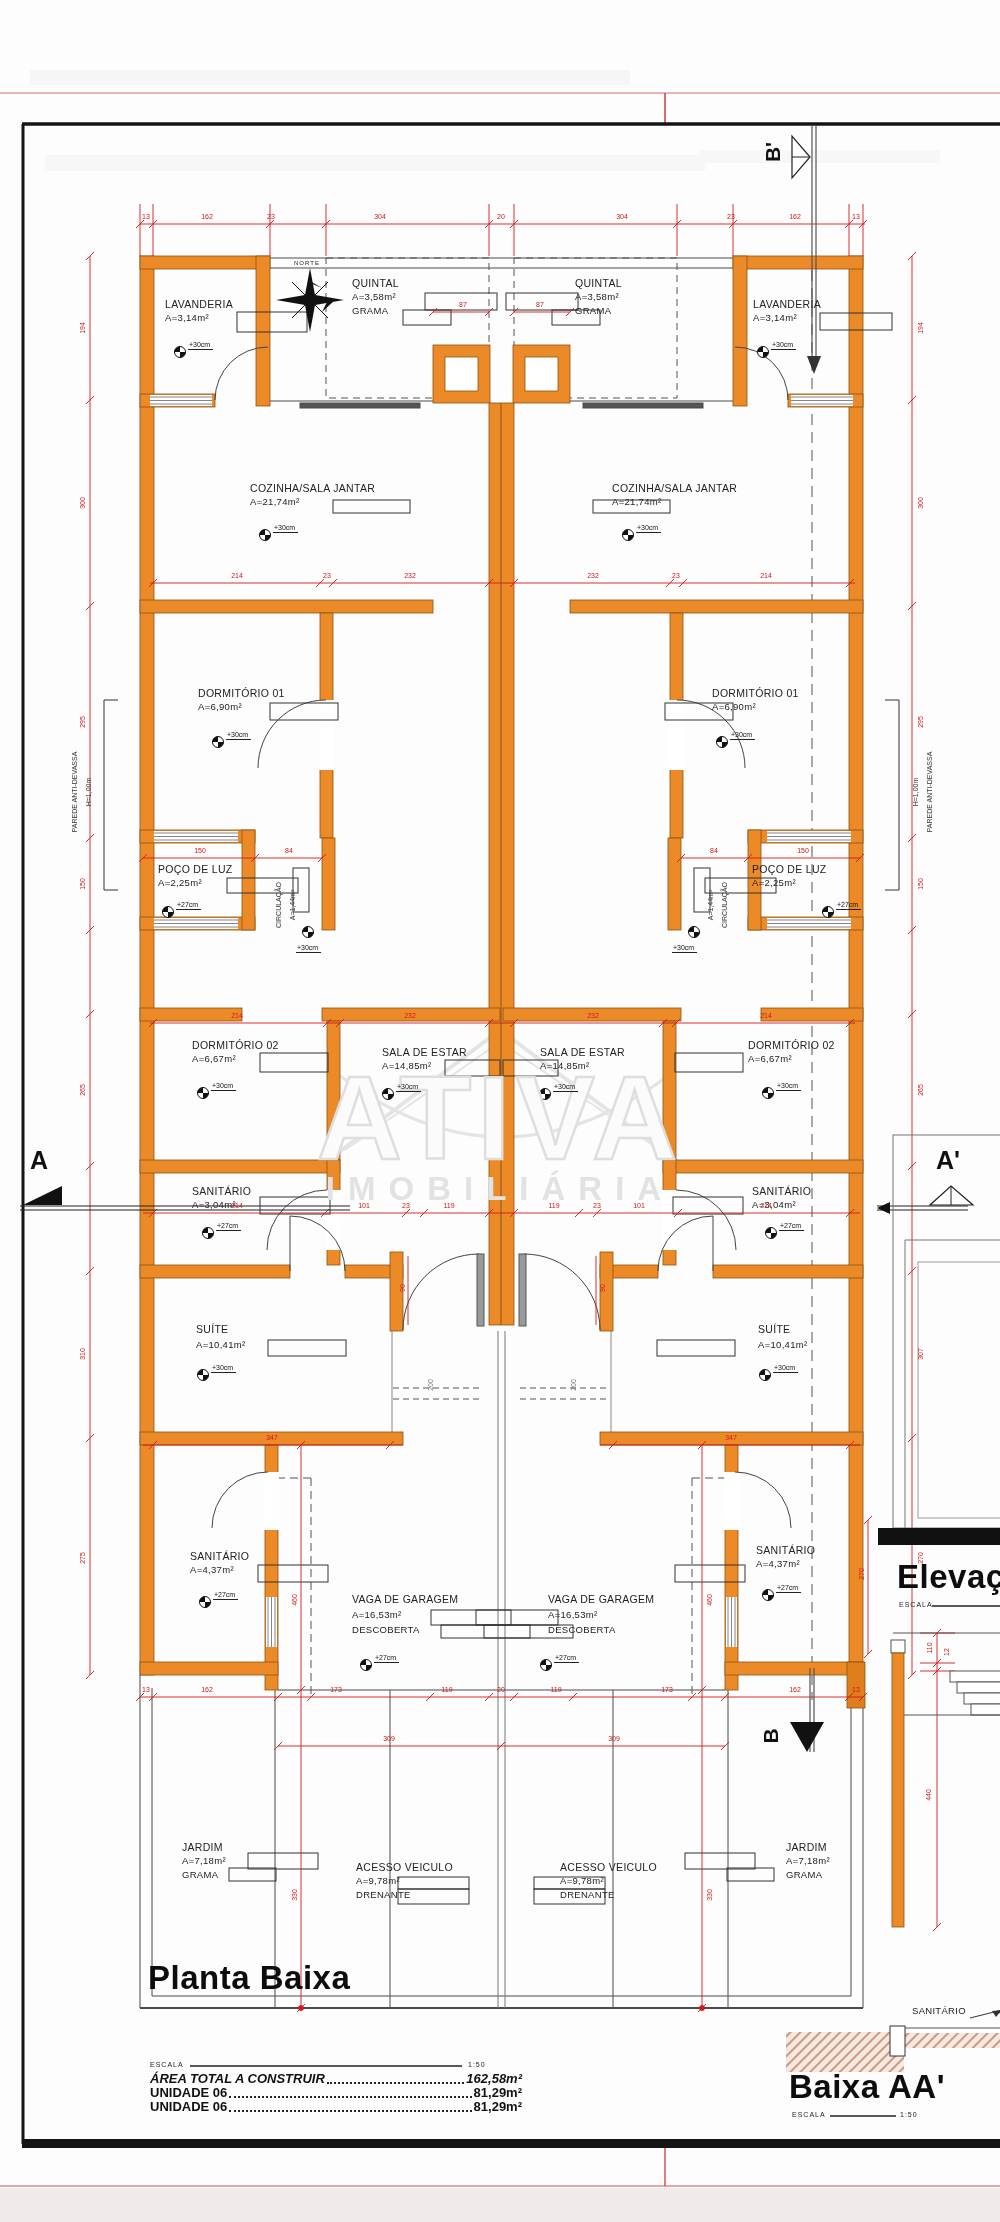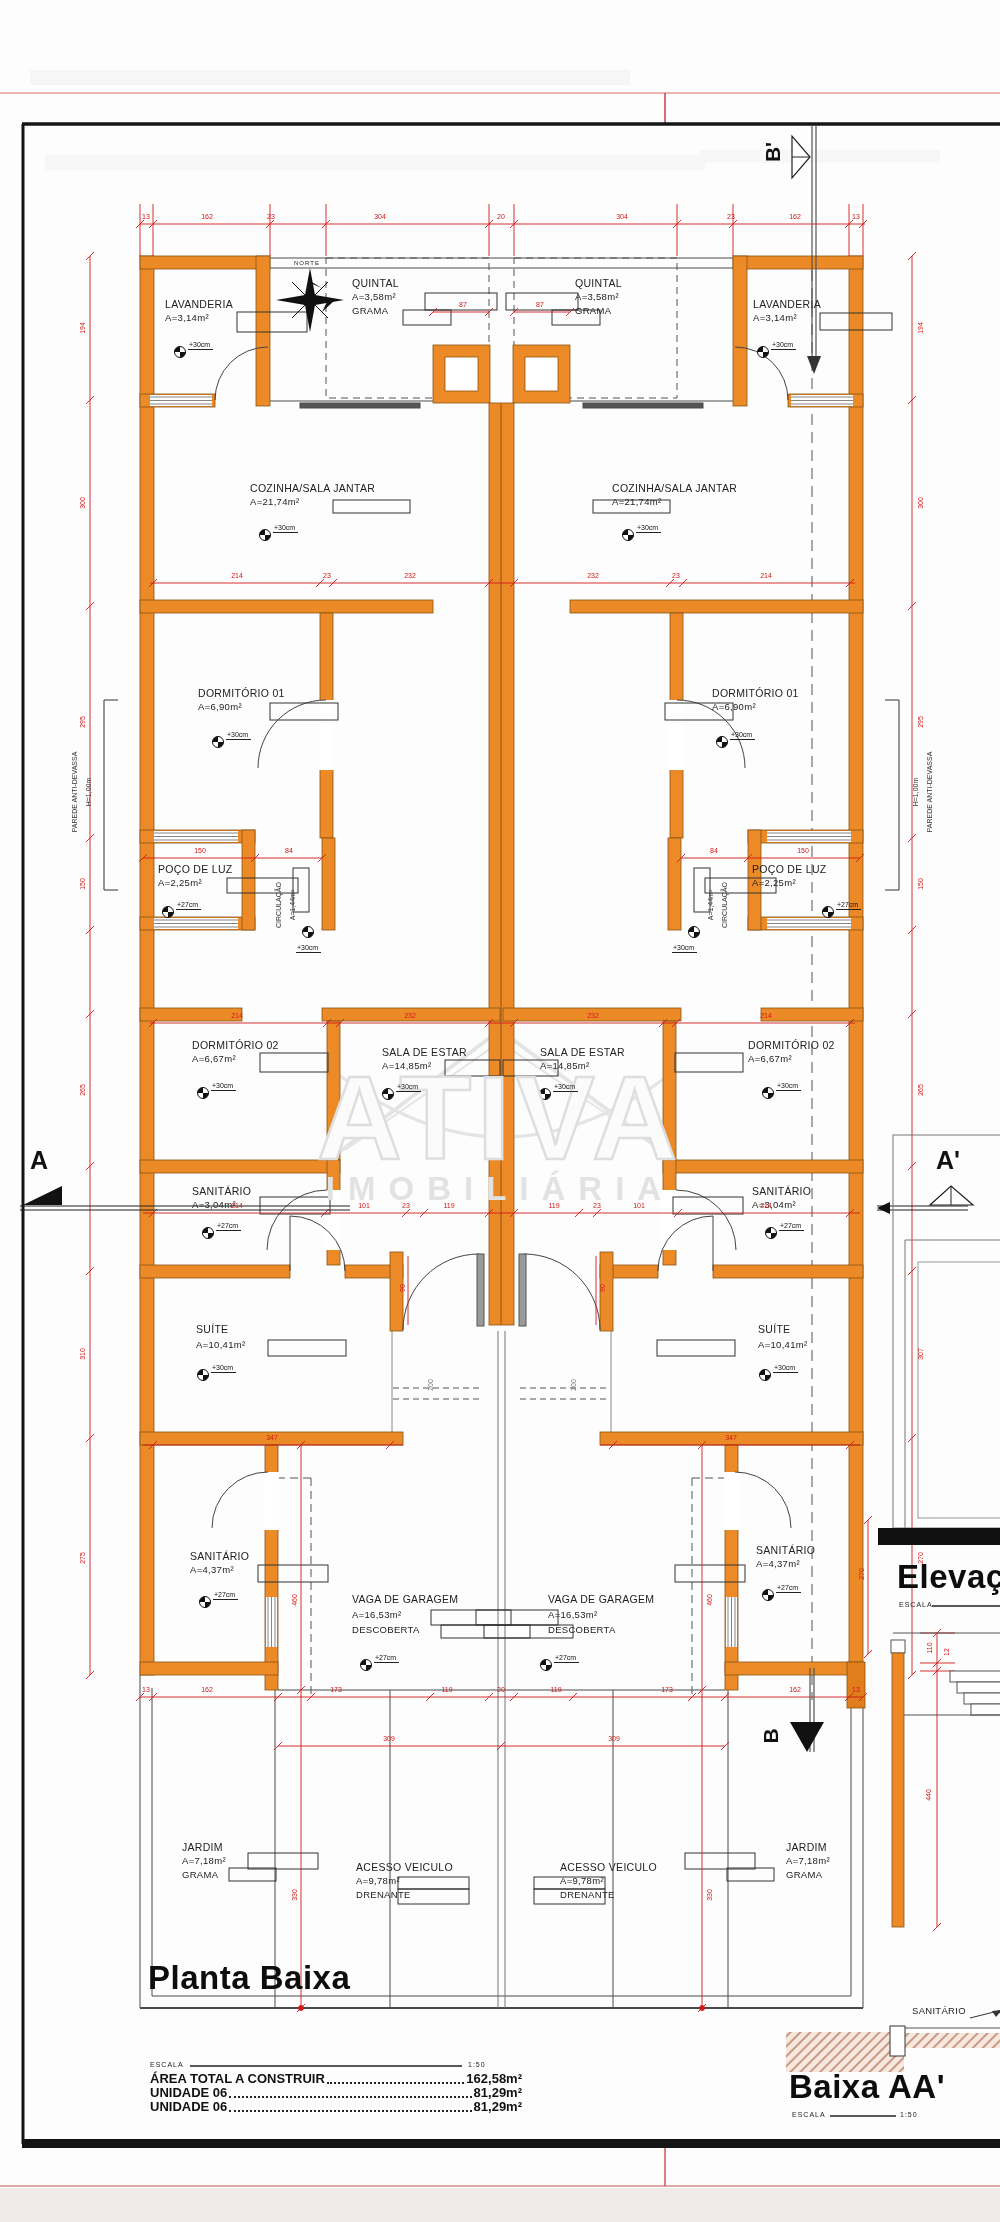--- a/index.html
+++ b/index.html
@@ -573,21 +573,21 @@
 <span class="dimv" style="left:709px;top:1895px;">330</span>
 
 <span class="dimv" style="left:861px;top:1574px;">270</span>
 <span class="dimv" style="left:929px;top:1648px;">110</span>
 <span class="dimv" style="left:946px;top:1652px;">12</span>
 <span class="dimv" style="left:928px;top:1795px;">440</span>
 
 <span class="bigtitle" style="left:148px;top:1961px;">Planta Baixa</span>
 <span class="sc" style="left:150px;top:2061px;">ESCALA</span>
 <span class="sc" style="left:468px;top:2061px;">1:50</span>
-<div class="trow" style="left:150px;top:2072px;">
+<div class="trow" style="left:150px;top:2072px;font-style:italic;">
   <span>ÁREA TOTAL A CONSTRUIR</span>
   <span class="leader"></span>
   <span>162,58m²</span>
 </div>
 <div class="trow" style="left:150px;top:2086px;">
   <span>UNIDADE 06</span>
   <span class="leader"></span>
   <span>81,29m²</span>
 </div>
 <div class="trow" style="left:150px;top:2100px;">

